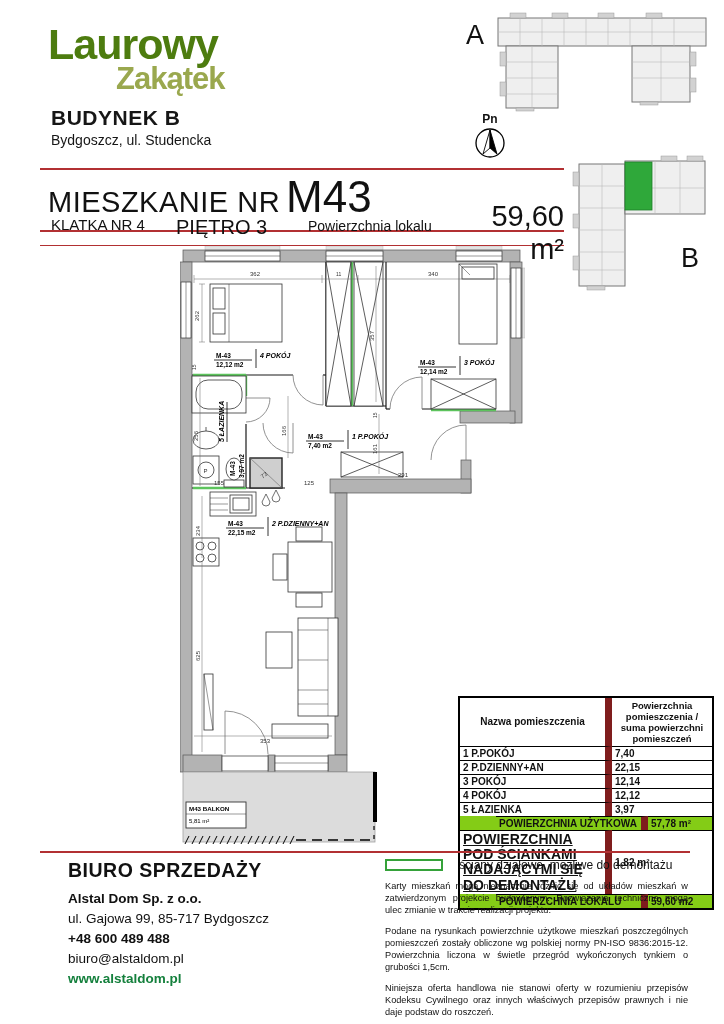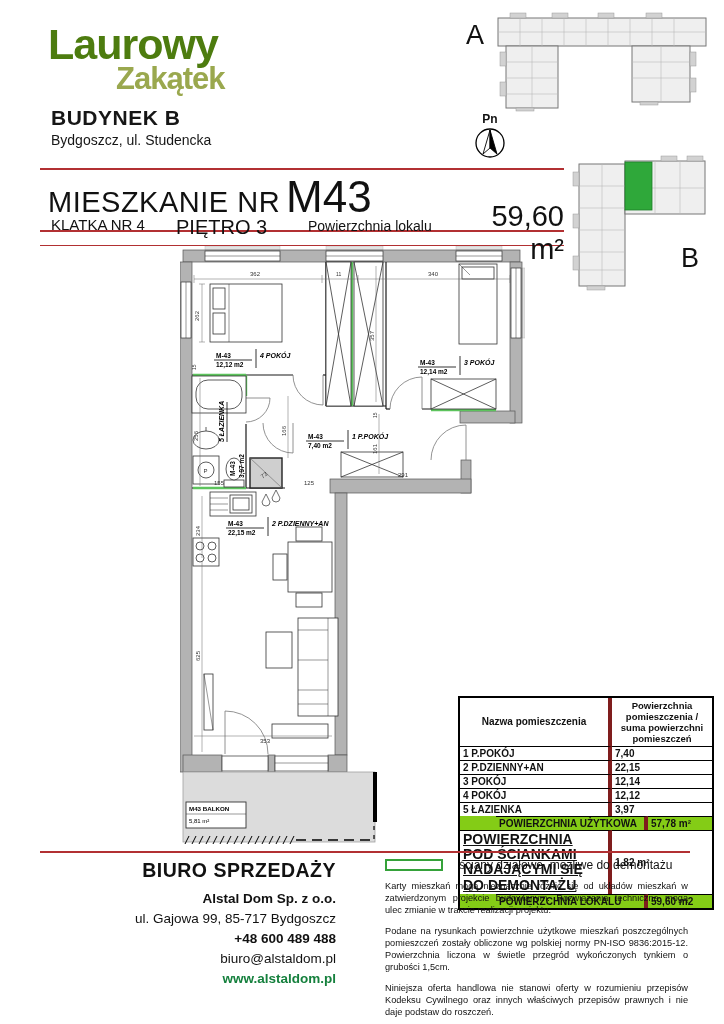--- a/index.html
+++ b/index.html
@@ -27,30 +27,30 @@
   .smalldisc{left:42px;top:233px;width:520px;font-size:8.6px;font-style:italic;font-weight:bold;color:#6b2220;}
 
   
   .lblA{left:466px;top:20px;font-size:27px;}
   .lblB{left:681px;top:243px;font-size:27px;}
   .pn{left:474px;top:112px;font-size:12px;font-weight:bold;width:32px;text-align:center;}
 
   
   .tbl{left:458px;top:696px;width:252px;border:2px solid #000;font-size:10px;}
   .trow{display:grid;grid-template-columns:152px 1fr;}
-  .tc{border-top:1px solid #000;border-right:4px solid #7f1d1d;padding:1px 3px;font-weight:bold;}
+  .tc{border-top:1px solid #000;border-right:7px solid #7f1d1d;padding:1px 3px;font-weight:bold;}
   .tc:last-child{border-right:none;}
   .thead .tc{border-top:none;text-align:center;font-weight:bold;}
   .thead .tc.h1{display:flex;align-items:center;justify-content:center;}
   .thead .tc.h2{font-size:9.5px;line-height:1.15;padding-top:3px;}
   .green{background:#84cc16;padding-left:36px;}
   .walls-name{font-size:14px;line-height:1.1;text-decoration:underline;}
 
   
-  .f-left{left:49px;top:860px;width:287px;text-align:right;}
+  .f-left{left:68px;top:860px;width:287px;text-align:left;}
   .f-left .fh{font-size:19.5px;letter-spacing:.5px;margin-bottom:9px;}
   .f-left div{font-size:13.5px;font-weight:bold;line-height:20px;}
   .f-link{color:#15803d;cursor:pointer;}
   .f-right{left:385px;top:858px;width:303px;}
   .legendrow{display:flex;align-items:center;}
   .swatch{width:54px;height:8px;border:2px solid #35a23a;background:#fff;margin-right:16px;flex:none;}
   .legendtext{font-size:12px;}
   .f-right p{font-size:9.2px;text-align:justify;line-height:1.3;margin:9px 0 0 0;}
 
   svg text{font-family:"Liberation Sans", sans-serif;}

